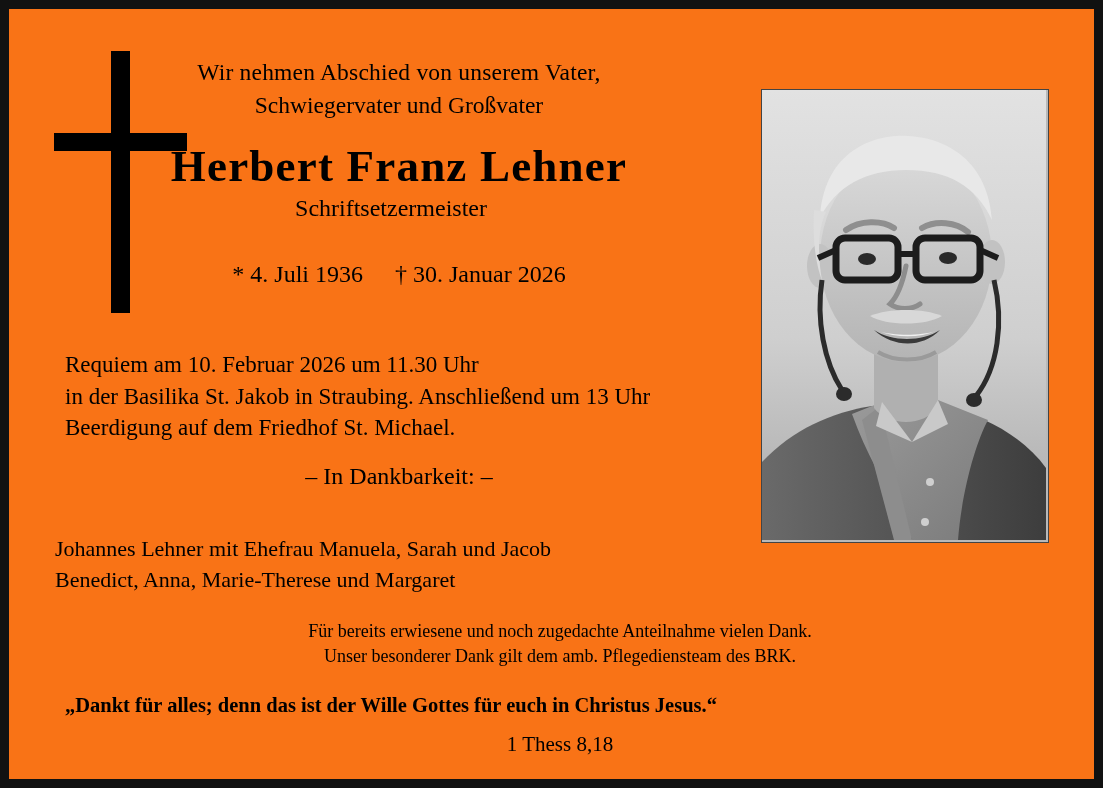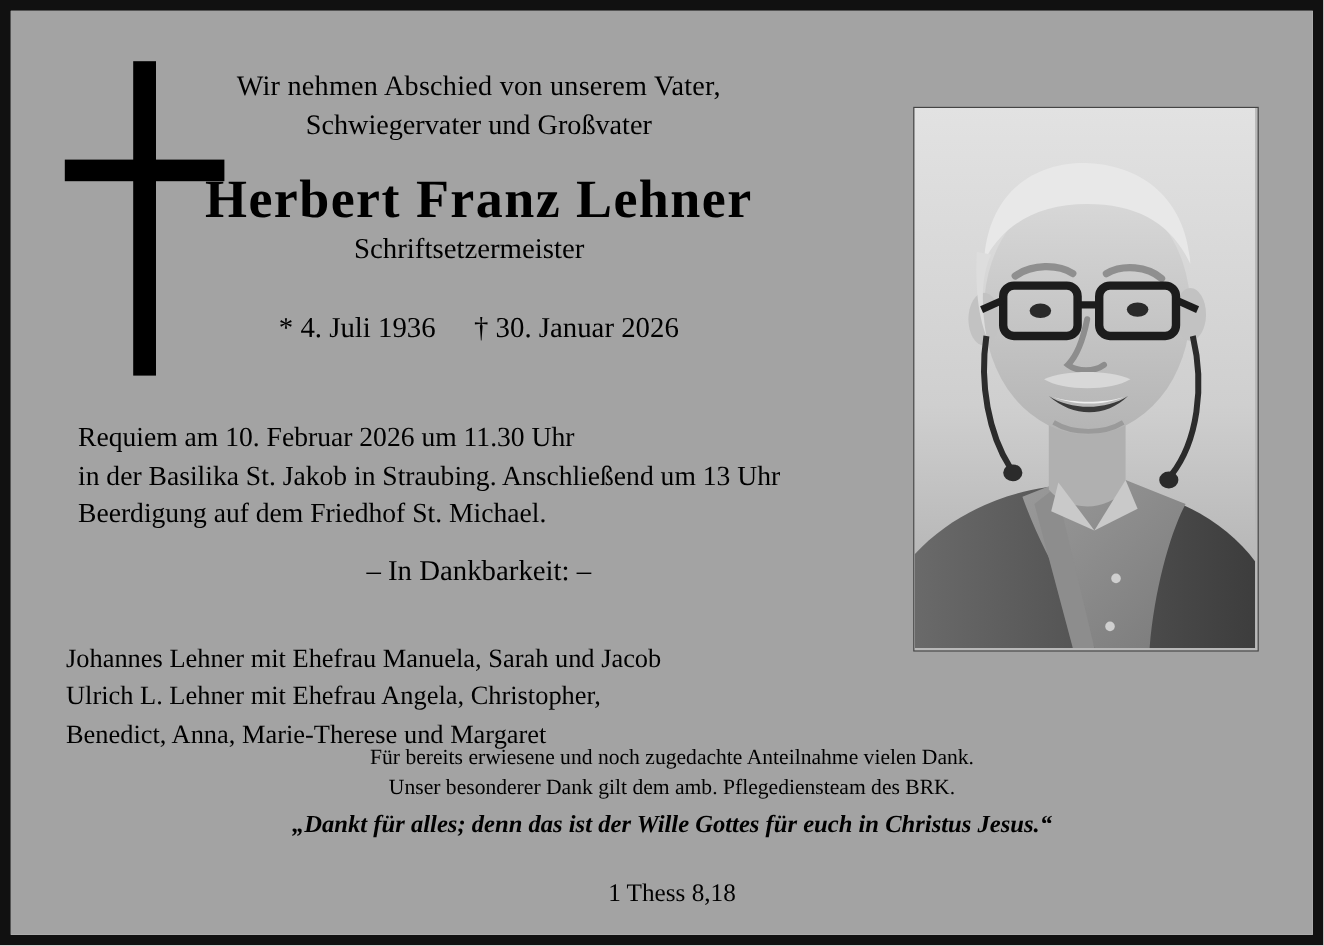--- a/index.html
+++ b/index.html
@@ -28,21 +28,21 @@
     height: 788px;
     box-sizing: border-box;
     border: 9px solid #111111;
   }
   .inner {
     position: absolute;
     left: 9px;
     top: 9px;
     width: 1085px;
     height: 770px;
-    background: #a3a3a3;
+    background: #f97316;
     box-sizing: border-box;
   }
 
   
   .cross {
     position: absolute;
     left: 45px;
     top: 42px;
     width: 135px;
     height: 270px;
@@ -149,25 +149,23 @@
     top: 610px;
     width: 990px;
     text-align: center;
     font-size: 18px;
     line-height: 1.37;
     white-space: normal;
   }
   .verse {
     position: absolute;
     left: 56px;
-    top: 667px;
+    top: 685px;
     width: 990px;
-    text-align: center;
     font-size: 20.5px;
-    font-style: italic;
     font-weight: bold;
     white-space: normal;
   }
   .verse-ref {
     position: absolute;
     left: 56px;
     top: 723px;
     width: 990px;
     text-align: center;
     font-size: 21px;
@@ -269,21 +267,20 @@
     <div class="service">
       <div>Requiem am 10. Februar 2026 um 11.30 Uhr</div>
       <div>in der Basilika St. Jakob in Straubing. Anschließend um 13 Uhr</div>
       <div>Beerdigung auf dem Friedhof St. Michael.</div>
     </div>
 
     <div class="t thanks-head">– In Dankbarkeit: –</div>
 
     <div class="family">
       <div>Johannes Lehner mit Ehefrau Manuela, Sarah und Jacob</div>
-      <div>Ulrich L. Lehner mit Ehefrau Angela, Christopher,</div>
       <div>Benedict, Anna, Marie-Therese und Margaret</div>
     </div>
 
     <div class="note">
       <div>Für bereits erwiesene und noch zugedachte Anteilnahme vielen Dank.</div>
       <div>Unser besonderer Dank gilt dem amb. Pflegediensteam des BRK.</div>
     </div>
 
     <div class="verse">„Dankt für alles; denn das ist der Wille Gottes für euch in Christus Jesus.“</div>
     <div class="verse-ref">1 Thess 8,18</div>

